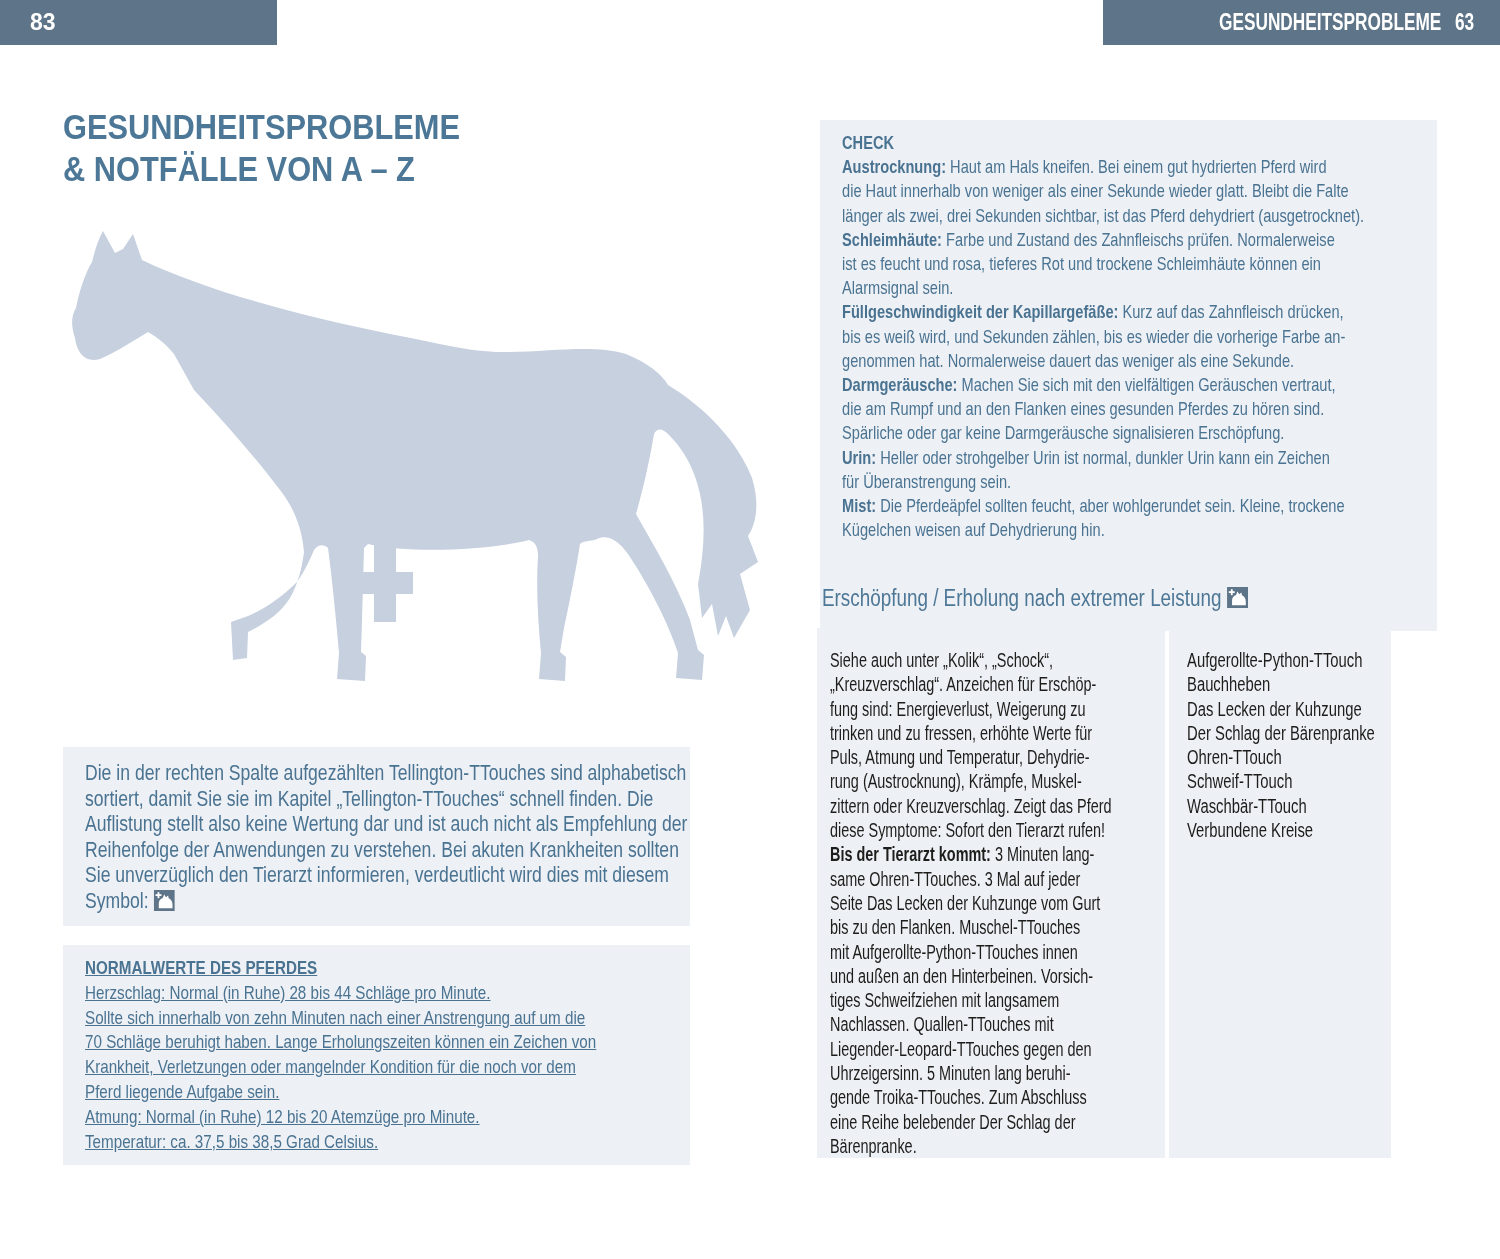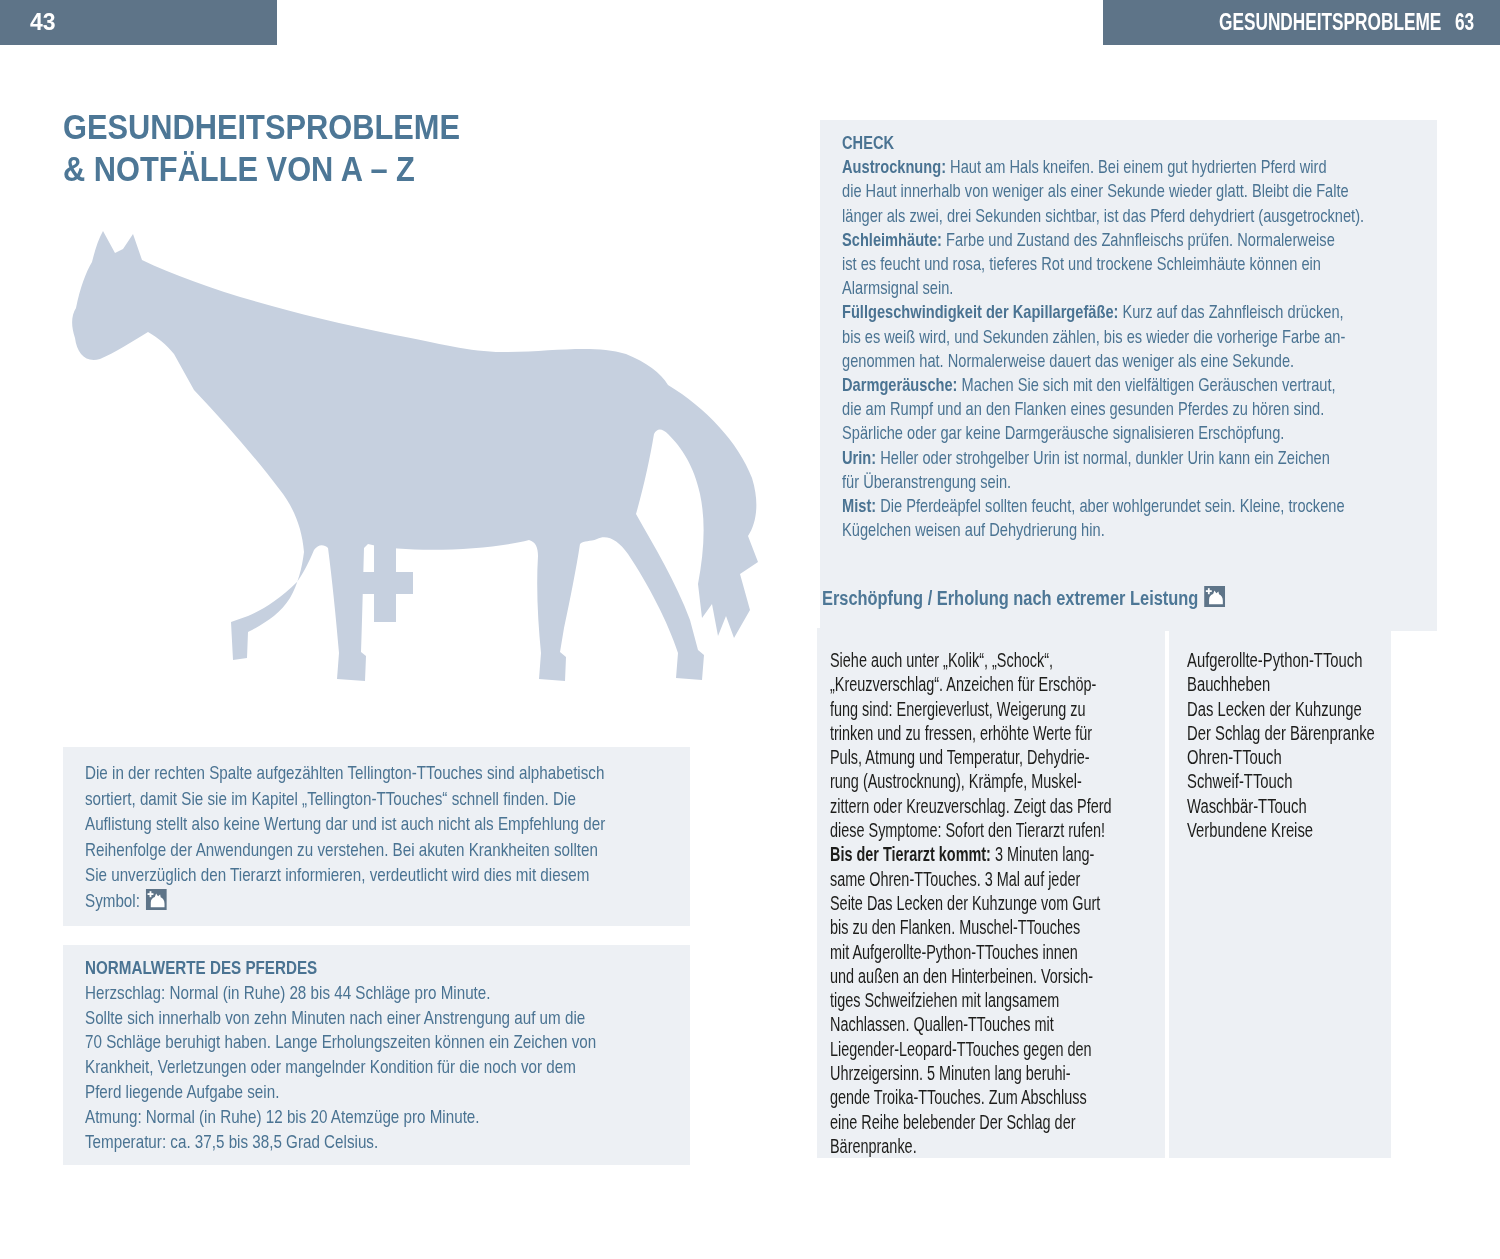--- a/index.html
+++ b/index.html
@@ -17,46 +17,46 @@
 
   .ln{white-space:nowrap;transform-origin:0 50%;}
   .b{font-weight:bold;}
 
   #page-title{position:absolute;left:63px;top:106px;color:var(--accent);font-weight:bold;font-size:35px;}
   #page-title .ln{line-height:42px;transform:scaleX(.88);}
 
   #horse{position:absolute;left:70px;top:226px;}
 
   .graybox{position:absolute;background:var(--boxbg);box-sizing:border-box;overflow:hidden;}
-  #note-box{left:63px;top:747px;width:627px;height:179px;padding:13px 22px;color:var(--blue);font-size:19px;}
+  #note-box{left:63px;top:747px;width:627px;height:179px;padding:13px 22px;color:var(--blue);font-size:22px;}
   #note-box .ln{line-height:25.6px;transform:scaleX(.8);}
-  #values-box{left:63px;top:945px;width:627px;height:220px;padding:11px 22px;color:var(--blue);font-size:19px;}
+  #values-box{left:63px;top:945px;width:627px;height:220px;padding:11px 22px;color:var(--blue);font-size:19px;text-decoration:underline;}
   #values-box .ln{line-height:24.8px;transform:scaleX(.8);}
   #check-box{left:820px;top:120px;width:617px;height:511px;padding:11px 22px;color:var(--blue);font-size:19px;}
   #check-box .ln{line-height:24.2px;transform:scaleX(.77);}
 
-  #section-heading{position:absolute;left:822px;top:582px;color:var(--accent);font-weight:bold;font-size:20px;}
+  #section-heading{position:absolute;left:822px;top:582px;color:var(--accent);font-weight:normal;font-size:23px;}
   #section-heading .ln{line-height:32px;transform:scaleX(.82);}
 
   #col-left{left:817px;top:628px;width:348px;height:530px;padding:20px 13px;color:var(--dark);font-size:19.5px;}
   #col-left .ln{line-height:24.3px;transform:scaleX(.74);}
   #col-right{left:1169px;top:628px;width:222px;height:530px;padding:20px 18px;color:var(--dark);font-size:19.5px;}
   #col-right .ln{line-height:24.3px;transform:scaleX(.76);}
 
   .vet-inline{display:inline-block;margin-left:7px;vertical-align:-3px;transform-origin:0 50%;}
   .vet-icon-small{transform:scaleX(1.25);}
   .vet-icon-heading{transform:scaleX(1.22);vertical-align:-2px;}
 </style>
 </head>
 <body>
 
 <div class="page" style="--bar: #5e7488; --accent: #4d7796; --blue: #4a7392; --boxbg: #edf0f4; --dark: #1d1d1b;">
 
   <div class="bar" id="bar-left">
-    <span>43</span>
+    <span>83</span>
   </div>
 
   <div class="bar" id="bar-right">
     <span class="bar-inner">
       <span>GESUNDHEITSPROBLEME</span>
       <span class="pgnum">63</span>
     </span>
   </div>
 
   <div id="page-title">

